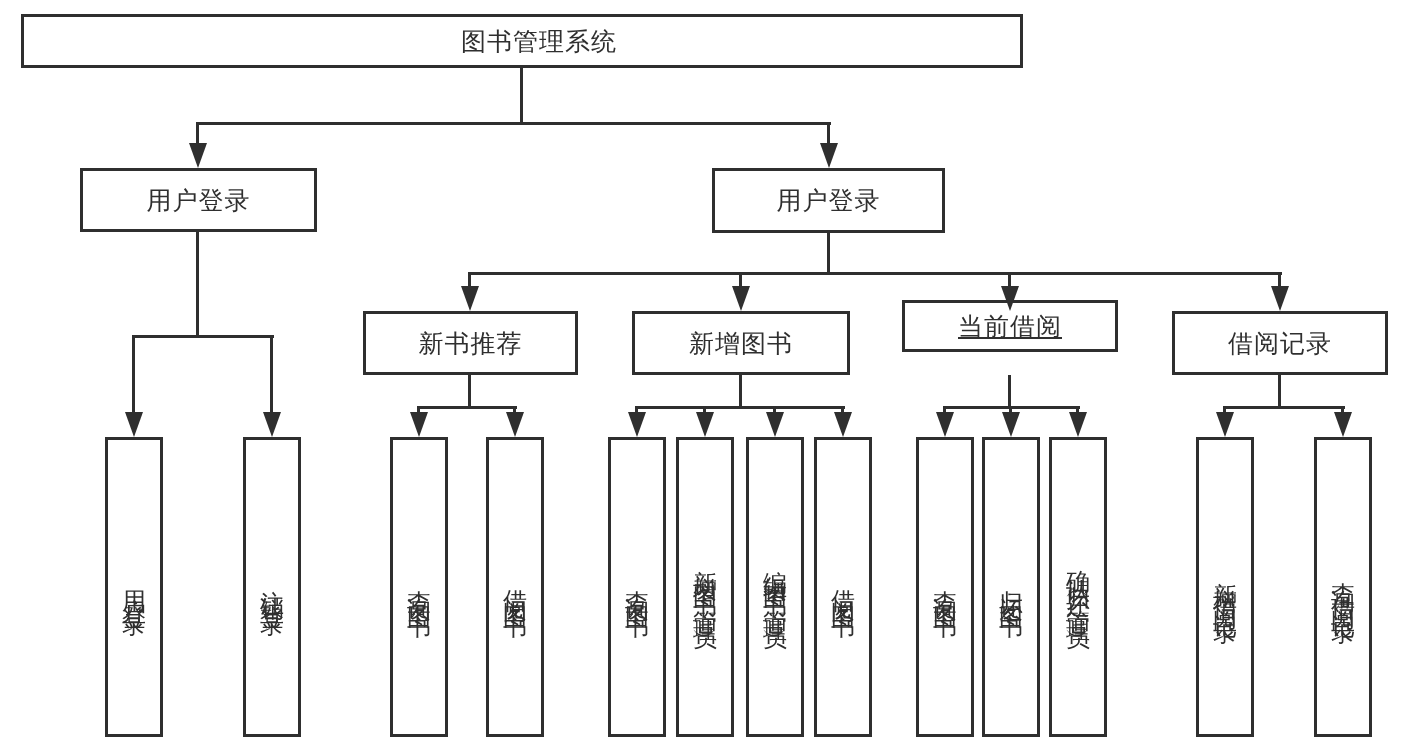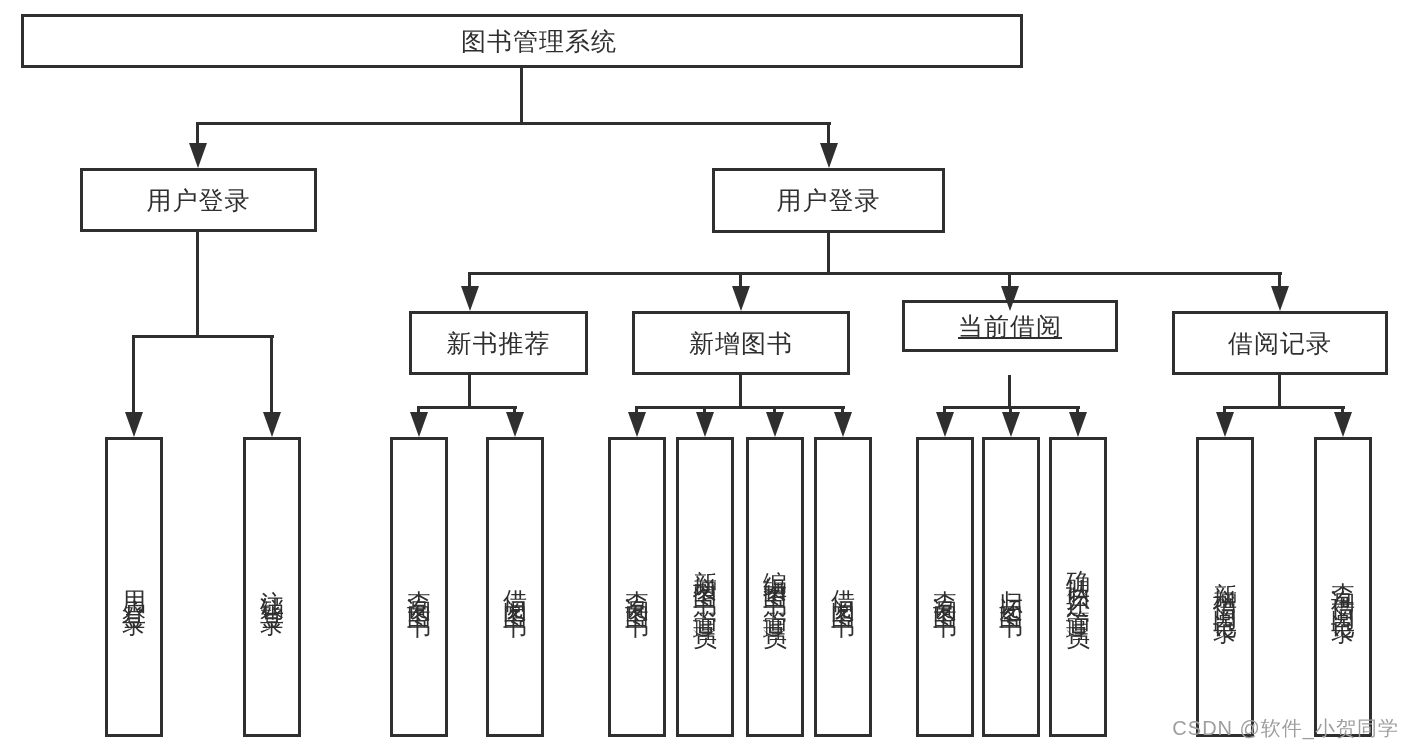--- a/index.html
+++ b/index.html
@@ -58,21 +58,21 @@
     <span>图书管理系统</span>
   </div>
 
   <div class="node hnode" style="left:80px;top:168px;width:237px;height:64px;">
     <span>用户登录</span>
   </div>
   <div class="node hnode" style="left:712px;top:168px;width:233px;height:65px;">
     <span>用户登录</span>
   </div>
 
-  <div class="node hnode" style="left:363px;top:311px;width:179px;height:64px;margin-left:46px;">
+  <div class="node hnode" style="left:363px;top:311px;width:215px;height:64px;">
     <span>新书推荐</span>
   </div>
   <div class="node hnode" style="left:632px;top:311px;width:218px;height:64px;">
     <span>新增图书</span>
   </div>
   <div class="node hnode" style="left:902px;top:300px;width:216px;height:52px;text-decoration:underline;">
     <span>当前借阅</span>
   </div>
   <div class="node hnode" style="left:1172px;top:311px;width:216px;height:64px;">
     <span>借阅记录</span>
@@ -115,21 +115,20 @@
     <span class="vtext">确认归还（管理员）</span>
   </div>
 
   <div class="node vnode" style="left:1196px;top:437px;width:58px;height:300px;">
     <span class="vtext">新增借阅记录</span>
   </div>
   <div class="node vnode" style="left:1314px;top:437px;width:58px;height:300px;">
     <span class="vtext">查询借阅记录</span>
   </div>
 
-  <div id="watermark">CSDN @软件_小贺同学</div>
 
 <div class="vline" style="left: 520px; top: 68px; height: 57px;"></div>
     <div class="vline" style="left: 196px; top: 232px; height: 106px;"></div>
     <div class="vline" style="left: 827px; top: 233px; height: 42px;"></div>
     <div class="vline" style="left: 468px; top: 375px; height: 34px;"></div>
     <div class="vline" style="left: 739px; top: 375px; height: 34px;"></div>
     <div class="vline" style="left: 1008px; top: 375px; height: 34px;"></div>
     <div class="vline" style="left: 1278px; top: 375px; height: 34px;"></div>
     <div class="hline" style="left: 196px; top: 122px; width: 635px;"></div>
     <div class="hline" style="left: 132px; top: 335px; width: 142px;"></div>

